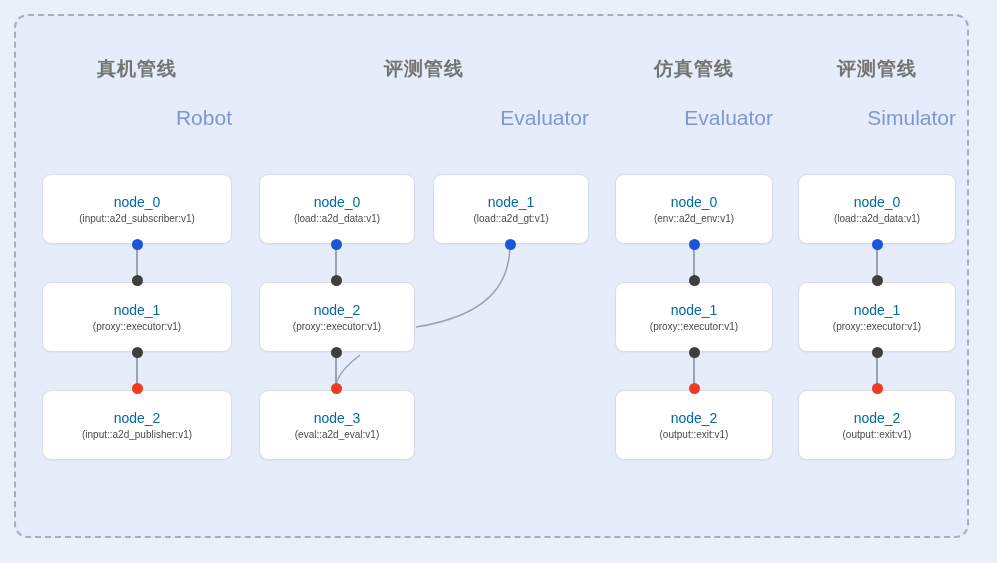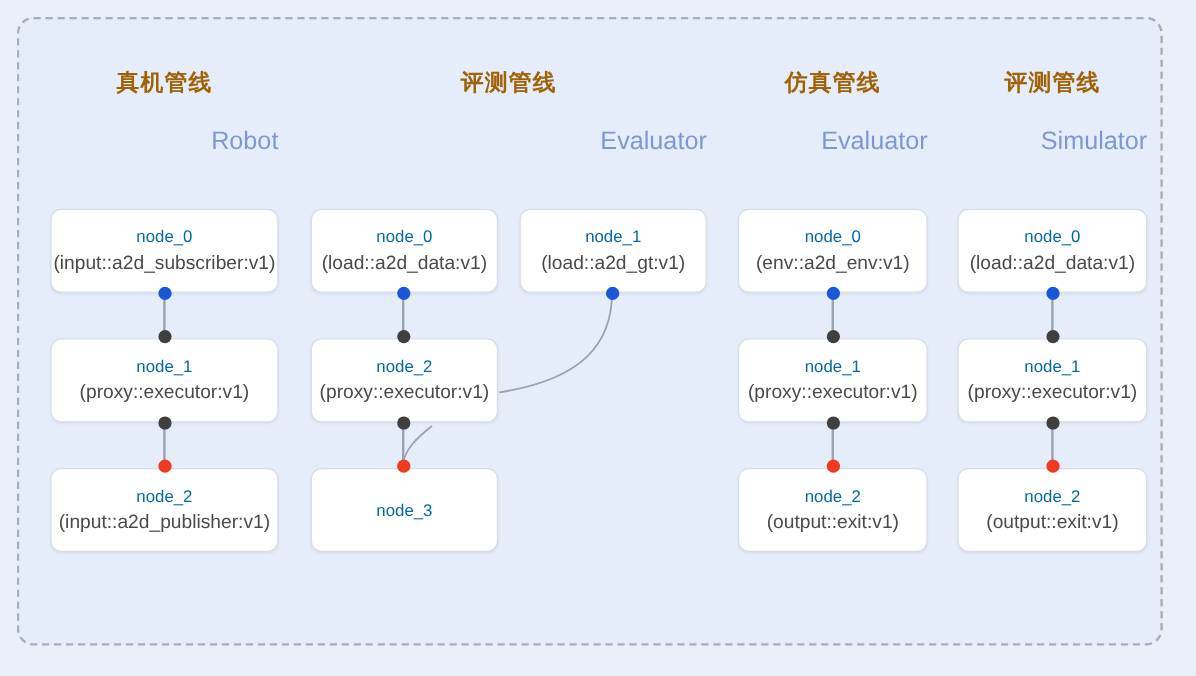--- a/index.html
+++ b/index.html
@@ -39,21 +39,21 @@
     position: absolute;
     top: 40px;
   }
   .col-title {
     position: absolute;
     top: 0;
     width: 100%;
     text-align: center;
     font-size: 19px;
     font-weight: bold;
-    color: #a16207;
+    color: #737373;
     letter-spacing: 1px;
     white-space: nowrap;
   }
   .col-subtitle {
     position: absolute;
     top: 50px;
     width: 100%;
     text-align: right;
     font-size: 21px;
     font-weight: normal;
@@ -73,21 +73,21 @@
     flex-direction: column;
     align-items: center;
     justify-content: center;
     line-height: 1.45;
   }
   .node-id {
     font-size: 14px;
     color: #0369a1;
   }
   .node-type {
-    font-size: 16px;
+    font-size: 10px;
     color: #4a4a4a;
     white-space: nowrap;
   }
 
   
   .port {
     position: absolute;
     width: 11px;
     height: 11px;
     border-radius: 50%;
@@ -178,20 +178,21 @@
     <div class="node" style="left:243px; top:266px; width:156px; height:70px;">
       <span class="node-id">node_2</span>
       <span class="node-type">(proxy::executor:v1)</span>
     </div>
     <div class="port port-in" style="left:320px; top:336px;"></div>
     <div class="edge-line" style="left:320px; top:336px; height:36px;"></div>
     <div class="port port-final" style="left:320px; top:372px;"></div>
 
     <div class="node" style="left:243px; top:374px; width:156px; height:70px;">
       <span class="node-id">node_3</span>
+      <span class="node-type">(eval::a2d_eval:v1)</span>
     </div>
 
     <div class="column" style="left:599px; top:40px; width:158px;">
       <div class="col-title">仿真管线</div>
       <div class="col-subtitle">Evaluator</div>
     </div>
 
     <div class="node" style="left:599px; top:158px; width:158px; height:70px;">
       <span class="node-id">node_0</span>
       <span class="node-type">(env::a2d_env:v1)</span>

